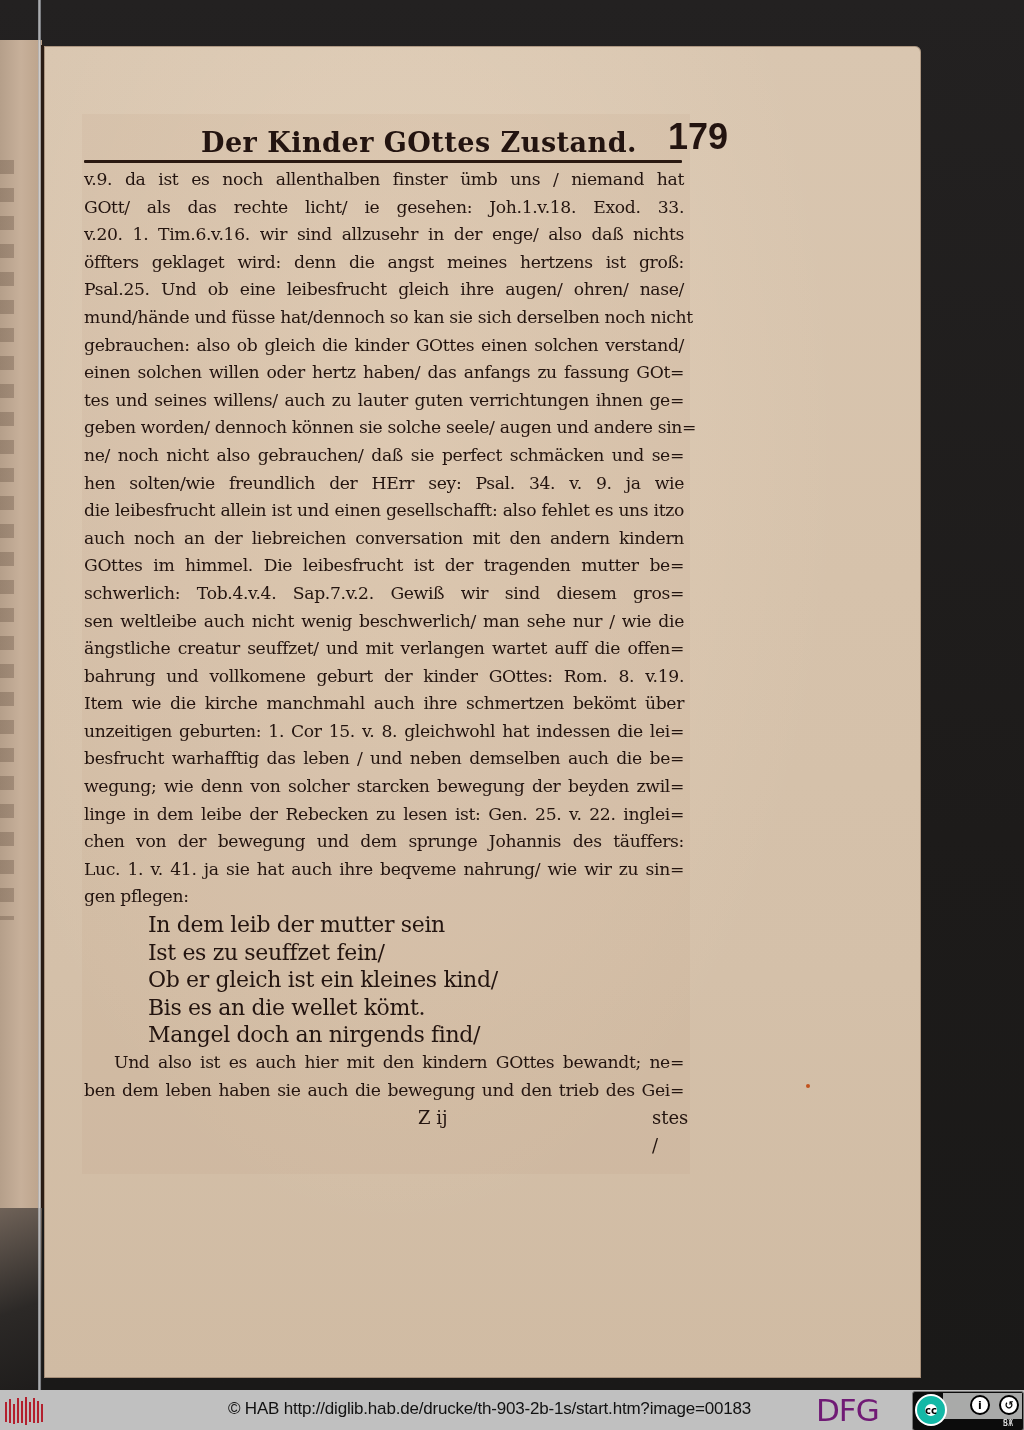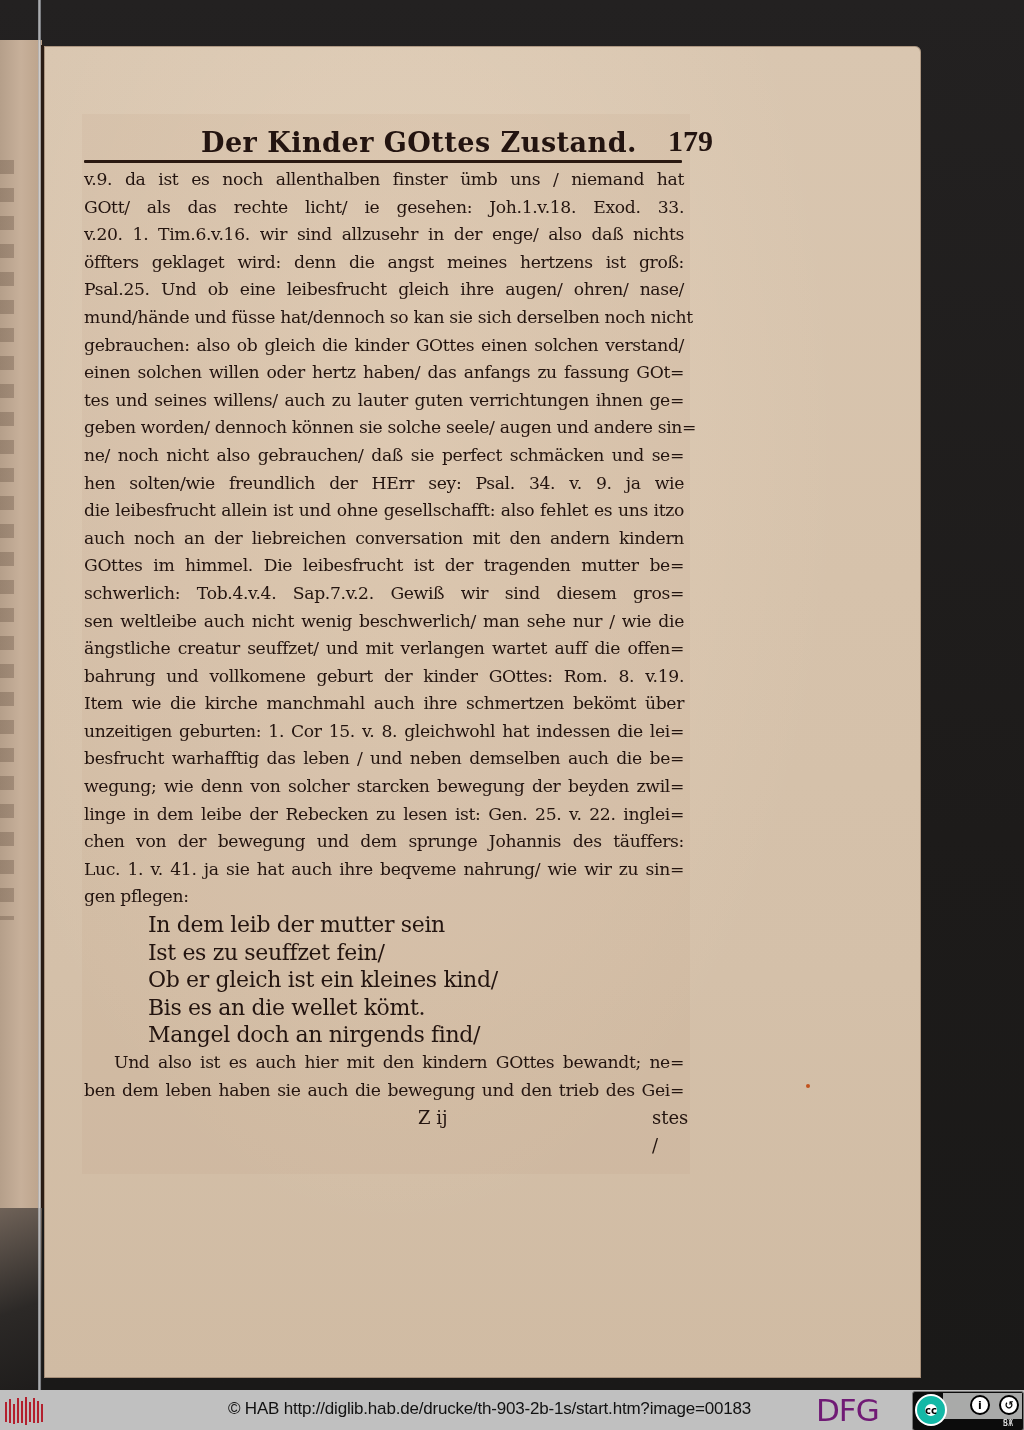--- a/index.html
+++ b/index.html
@@ -95,25 +95,25 @@
   }
   .running-title {
     font-family: "DejaVu Serif", serif;
     font-weight: bold;
     font-size: 27px;
     color: #231410;
     letter-spacing: 0.5px;
     margin-left: 42px;
   }
   .page-number {
-    font-family: Liberation Serif, serif;
+    font-family: Liberation Sans, sans-serif;
     font-weight: bold;
-    font-size: 30px;
+    font-size: 36px;
     color: #231410;
-    margin-right: 16px;
+    margin-right: 1px;
   }
   .head-rule {
     position: absolute;
     left: 40px;
     top: 114px;
     width: 598px;
     height: 3px;
     background: #2a1911;
     border-radius: 1px;
   }
@@ -298,21 +298,21 @@
       <div class="line">v.20. 1. Tim.6.v.16. wir sind allzusehr in der enge/ also daß nichts</div>
       <div class="line">öffters geklaget wird: denn die angst meines hertzens ist groß:</div>
       <div class="line">Psal.25. Und ob eine leibesfrucht gleich ihre augen/ ohren/ nase/</div>
       <div class="line">mund/hände und füsse hat/dennoch so kan sie sich derselben noch nicht</div>
       <div class="line">gebrauchen: also ob gleich die kinder GOttes einen solchen verstand/</div>
       <div class="line">einen solchen willen oder hertz haben/ das anfangs zu fassung GOt=</div>
       <div class="line">tes und seines willens/ auch zu lauter guten verrichtungen ihnen ge=</div>
       <div class="line">geben worden/ dennoch können sie solche seele/ augen und andere sin=</div>
       <div class="line">ne/ noch nicht also gebrauchen/ daß sie perfect schmäcken und se=</div>
       <div class="line">hen solten/wie freundlich der HErr sey: Psal. 34. v. 9. ja wie</div>
-      <div class="line">die leibesfrucht allein ist und ohne gesellschafft: also fehlet es uns itzo</div>
+      <div class="line">die leibesfrucht allein ist und einen gesellschafft: also fehlet es uns itzo</div>
       <div class="line">auch noch an der liebreichen conversation mit den andern kindern</div>
       <div class="line">GOttes im himmel. Die leibesfrucht ist der tragenden mutter be=</div>
       <div class="line">schwerlich: Tob.4.v.4. Sap.7.v.2. Gewiß wir sind diesem gros=</div>
       <div class="line">sen weltleibe auch nicht wenig beschwerlich/ man sehe nur / wie die</div>
       <div class="line">ängstliche creatur seuffzet/ und mit verlangen wartet auff die offen=</div>
       <div class="line">bahrung und vollkomene geburt der kinder GOttes: Rom. 8. v.19.</div>
       <div class="line">Item wie die kirche manchmahl auch ihre schmertzen bekömt über</div>
       <div class="line">unzeitigen geburten: 1. Cor 15. v. 8. gleichwohl hat indessen die lei=</div>
       <div class="line">besfrucht warhafftig das leben / und neben demselben auch die be=</div>
       <div class="line">wegung; wie denn von solcher starcken bewegung der beyden zwil=</div>

